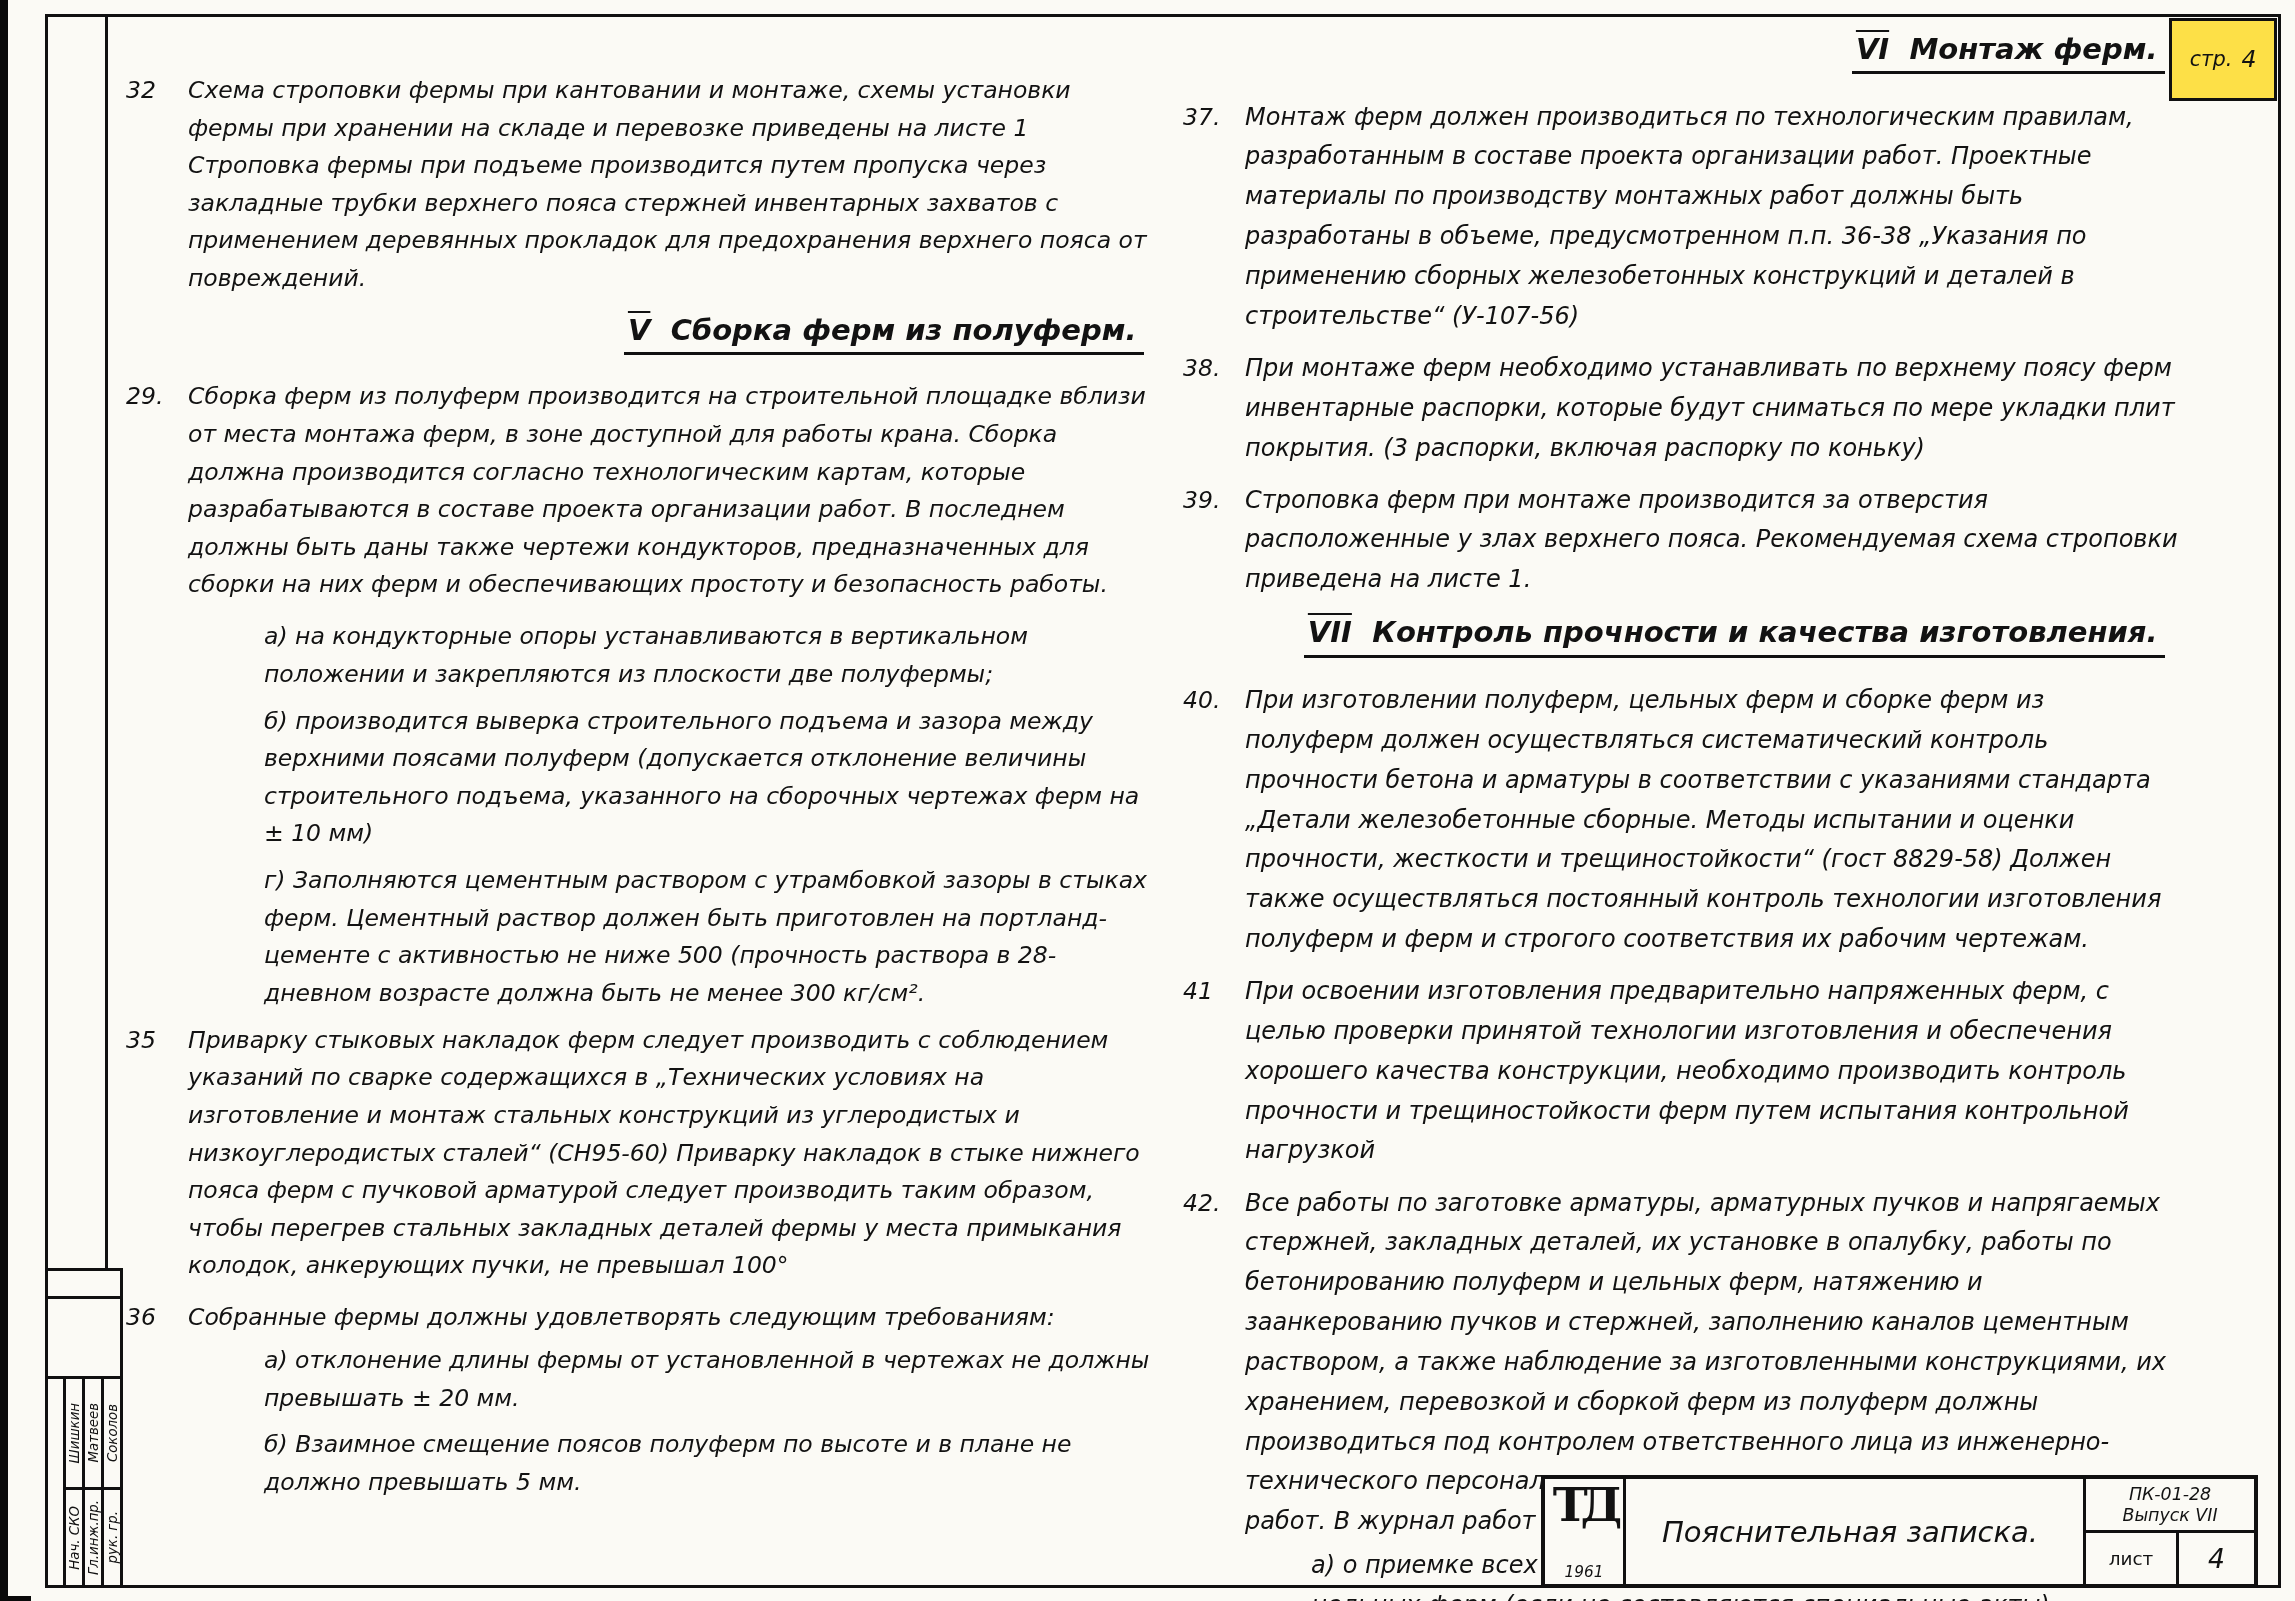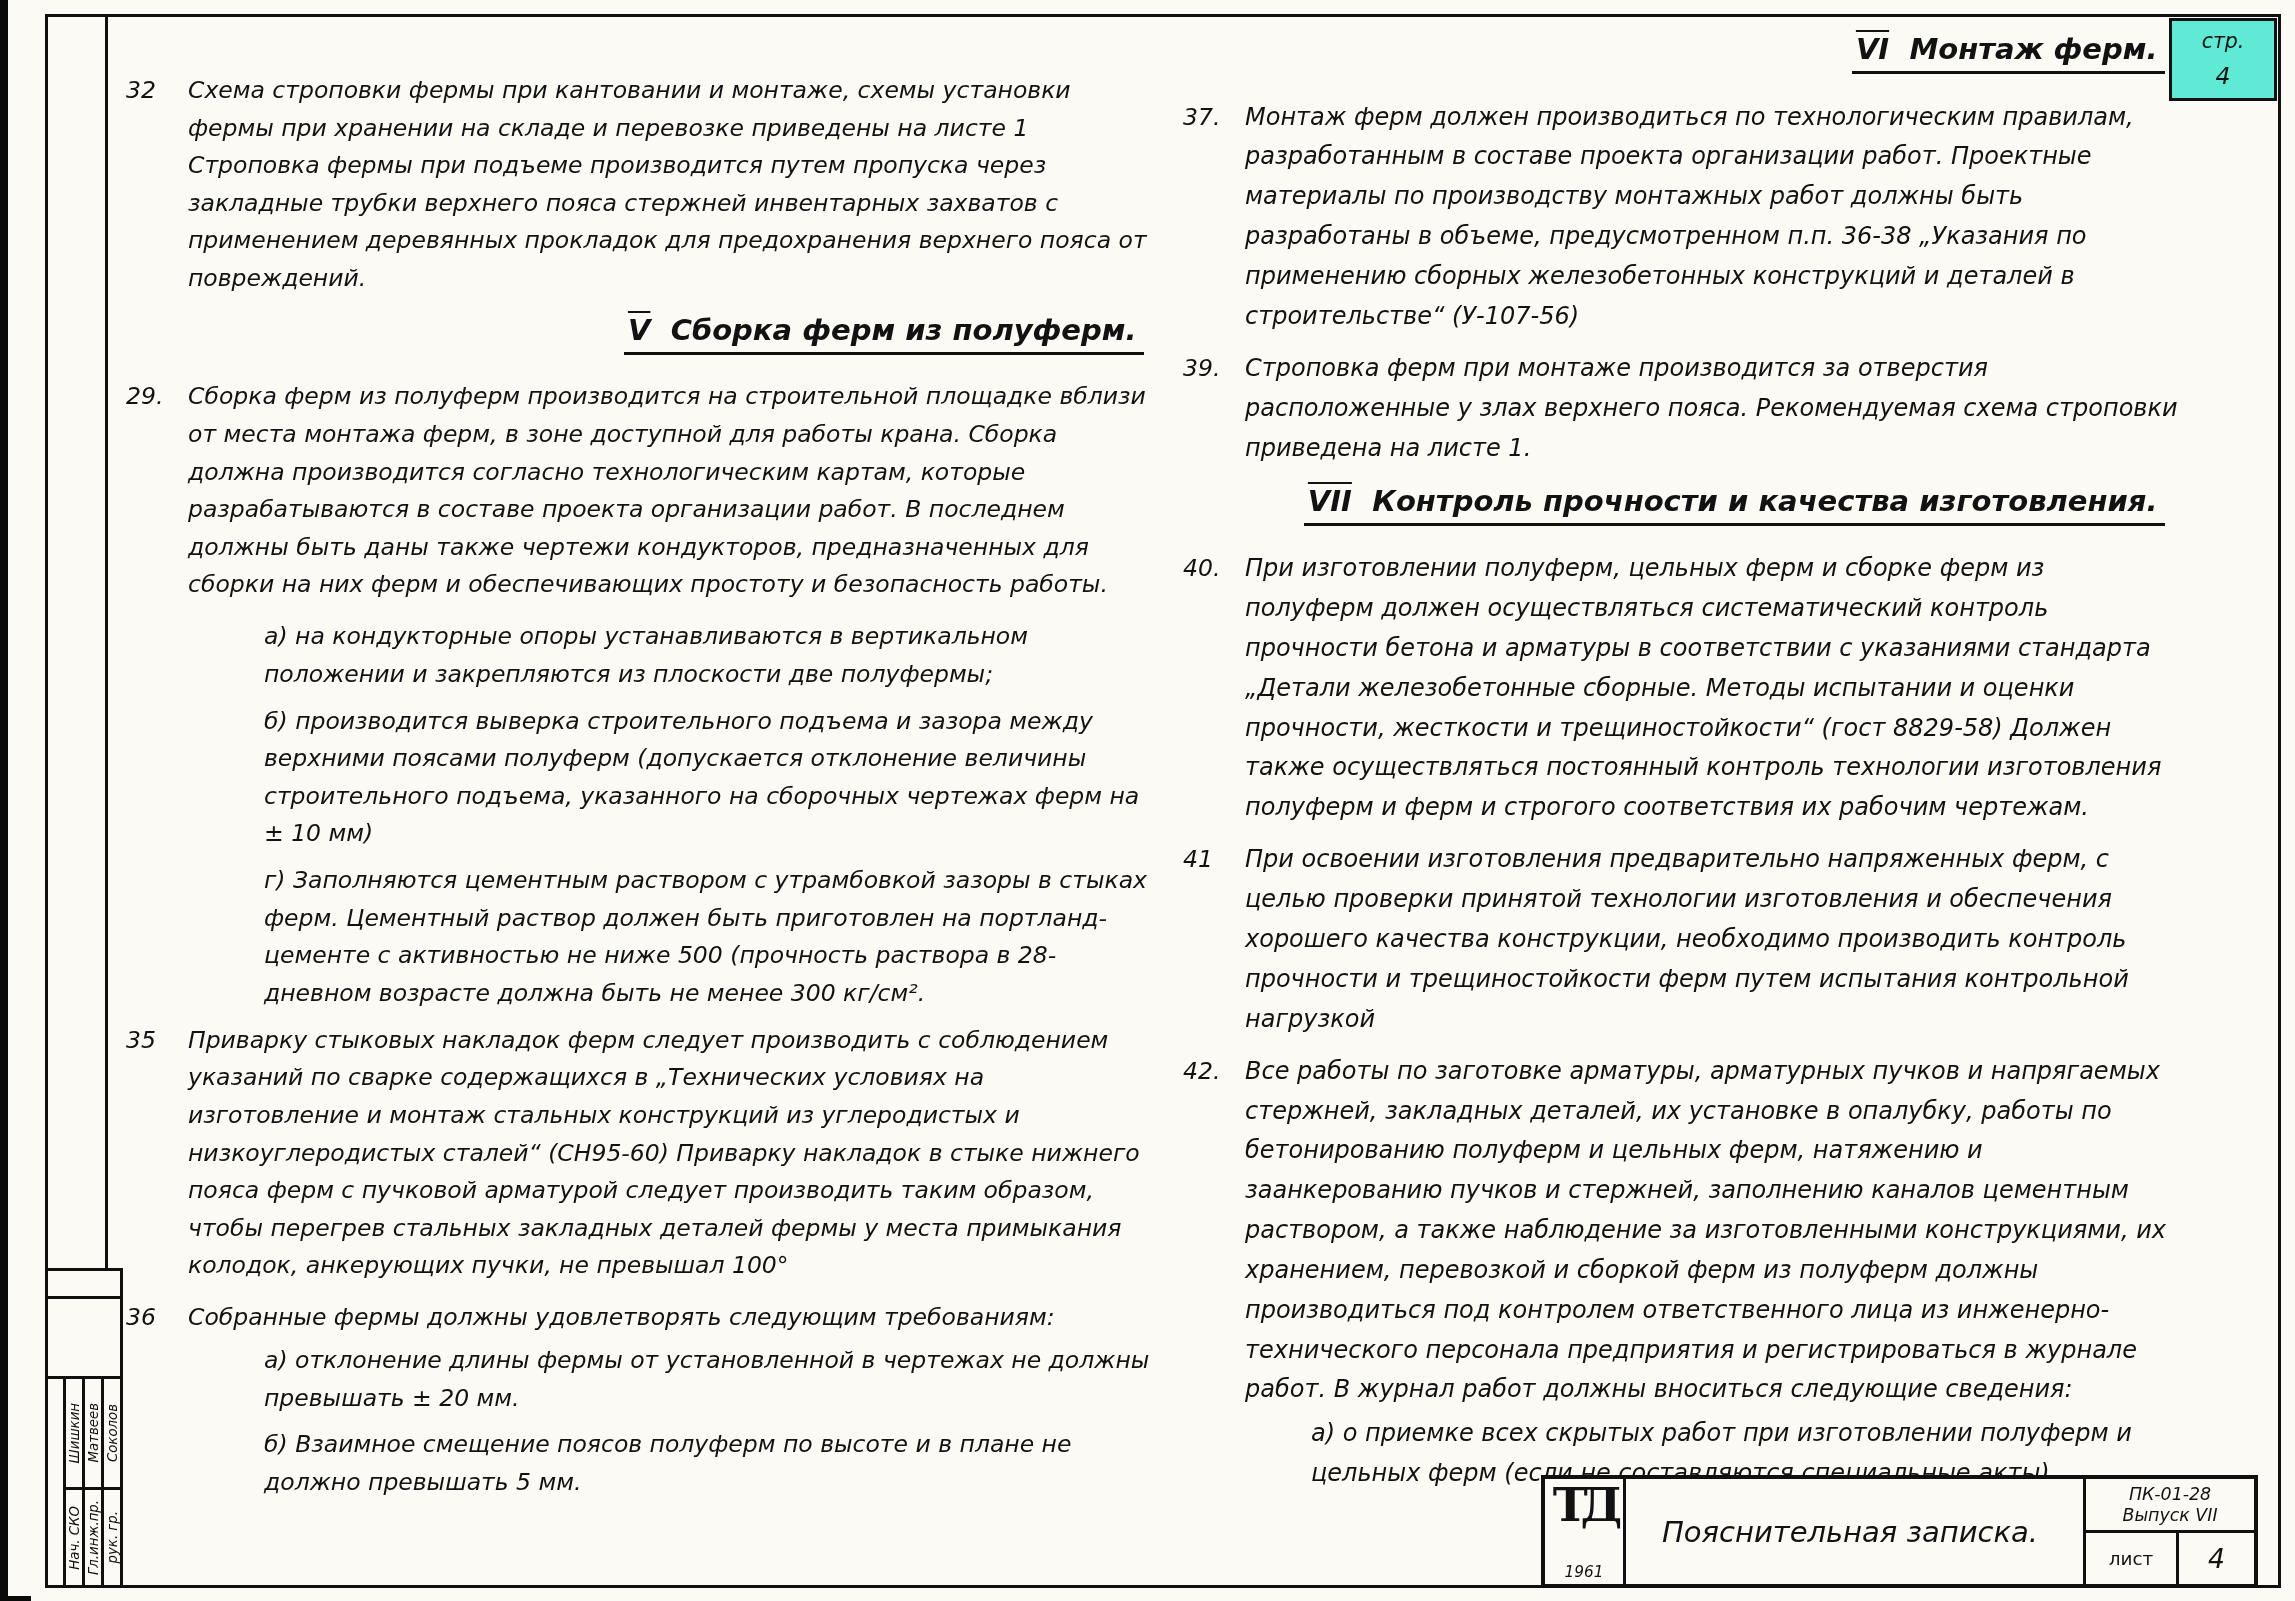--- a/index.html
+++ b/index.html
@@ -12,22 +12,22 @@
     color:#121212;
   }
   .scan-edge-left{position:absolute;left:0;top:0;width:8.2px;height:100%;background:#0a0a0a;}
   .scan-edge-bottom{position:absolute;left:0;bottom:0;width:31px;height:5.1px;background:#0a0a0a;}
   .outer-frame{position:absolute;left:45px;top:14.3px;right:14.3px;bottom:13.3px;border:3.6px solid #101010;}
   .margin-line{position:absolute;left:105px;top:14.3px;bottom:13.3px;width:3.1px;background:#101010;}
 
   
   .corner-box{
     position:absolute;right:18px;top:18px;width:102px;height:77px;
-    border:3.6px solid #101010;background:#5eead4;
-    display:flex;flex-direction:column;align-items:center;justify-content:center;
+    border:3.6px solid #101010;background:#fde047;
+    display:flex;flex-direction:row;align-items:center;justify-content:center;
     font-style:italic;font-size:20.5px;line-height:1.2;gap:9px;
   }
   .corner-box .v{font-size:23.5px;}
 
   
   .col{position:absolute;font-style:italic;}
   .col-left{left:126px;top:72px;width:1033px;}
   .col-right{left:1183px;top:32px;width:997px;}
 
   .para{position:relative;padding-left:62px;margin:0 0 14.3px 0;font-size:23.5px;line-height:1.6;}
@@ -127,20 +127,24 @@
         <span class="roman">VI</span>
         <span>Монтаж ферм.</span>
       </span>
     </div>
 
     <div class="para">
       <span class="pnum">37.</span>
       <span>Монтаж ферм должен производиться по технологическим правилам, разработанным в составе проекта организации работ. Проектные материалы по производству монтажных работ должны быть разработаны в объеме, предусмотренном п.п. 36-38 „Указания по применению сборных железобетонных конструкций и деталей в строительстве“ (У-107-56)</span>
     </div>
 
+    <div class="para">
+      <span class="pnum">38.</span>
+      <span>При монтаже ферм необходимо устанавливать по верхнему поясу ферм инвентарные распорки, которые будут сниматься по мере укладки плит покрытия. (3 распорки, включая распорку по коньку)</span>
+    </div>
 
     <div class="para">
       <span class="pnum">39.</span>
       <span>Строповка ферм при монтаже производится за отверстия расположенные у злах верхнего пояса. Рекомендуемая схема строповки приведена на листе 1.</span>
     </div>
 
     <div class="heading">
       <span class="hl">
         <span class="roman">VII</span>
         <span>Контроль прочности и качества изготовления.</span>

